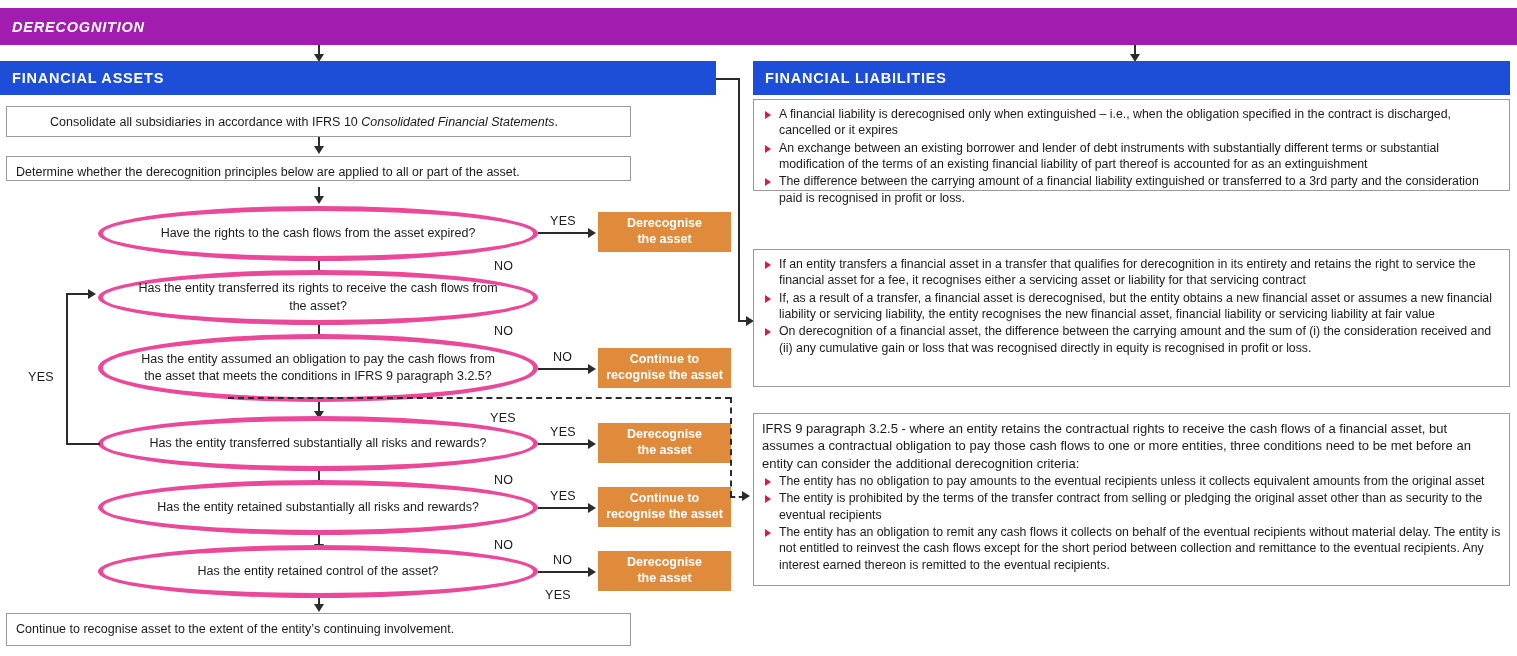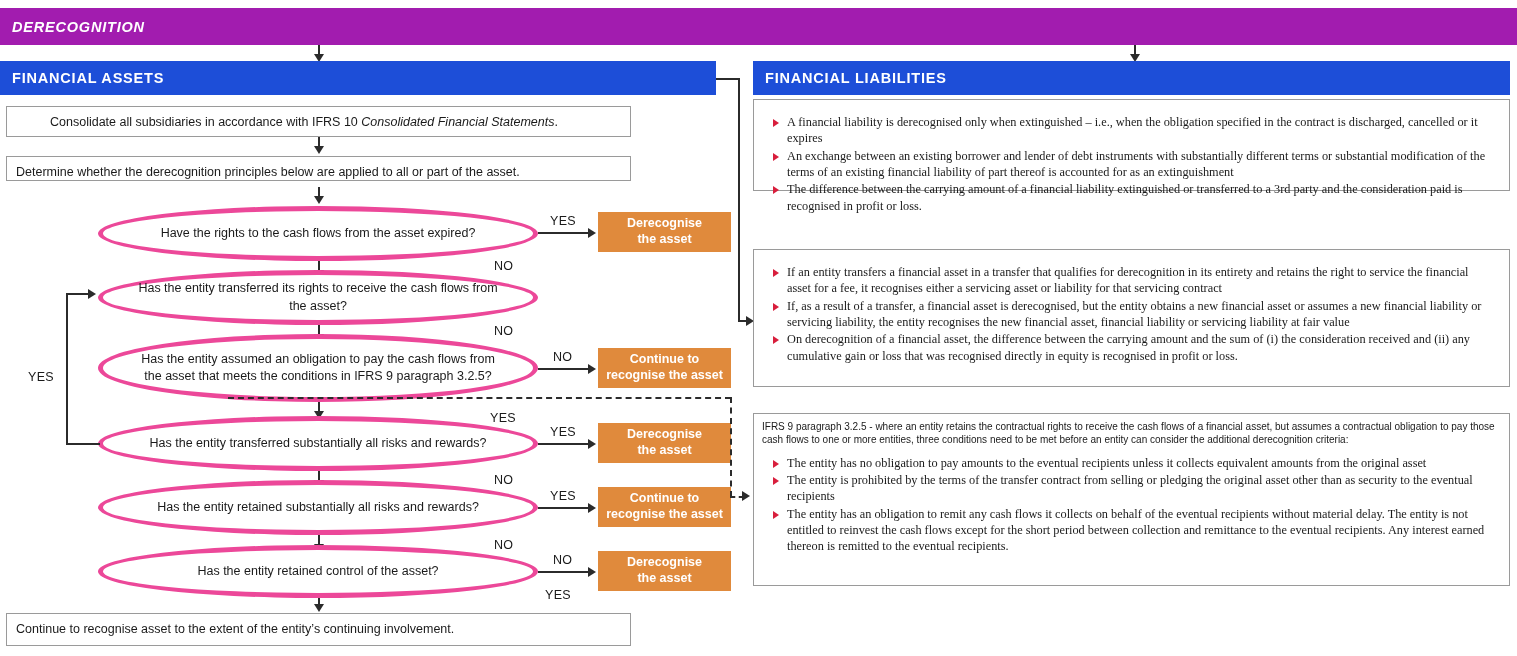--- a/index.html
+++ b/index.html
@@ -91,26 +91,26 @@
 
   
   .lbox {
     position: absolute;
     box-sizing: border-box;
     border: 1px solid #9a9a9a;
     background: #ffffff;
     padding: 6px 8px 6px 8px;
   }
   .lbox .intro {
-    font-size: 10px;
+    font-size: 13px;
     color: #1a1a1a;
     line-height: 1.33;
     margin: 0 0 1px 0;
   }
-  .blist { list-style: none; margin: 8px; padding: 0; font-family: Liberation Serif, serif; }
+  .blist { list-style: none; margin: 0; padding: 0; }
   .blist li {
     position: relative;
     font-size: 12.3px;
     color: #1a1a1a;
     line-height: 1.33;
     padding-left: 17px;
     margin-bottom: 1px;
   }
   .blist li::before {
     content: "";

